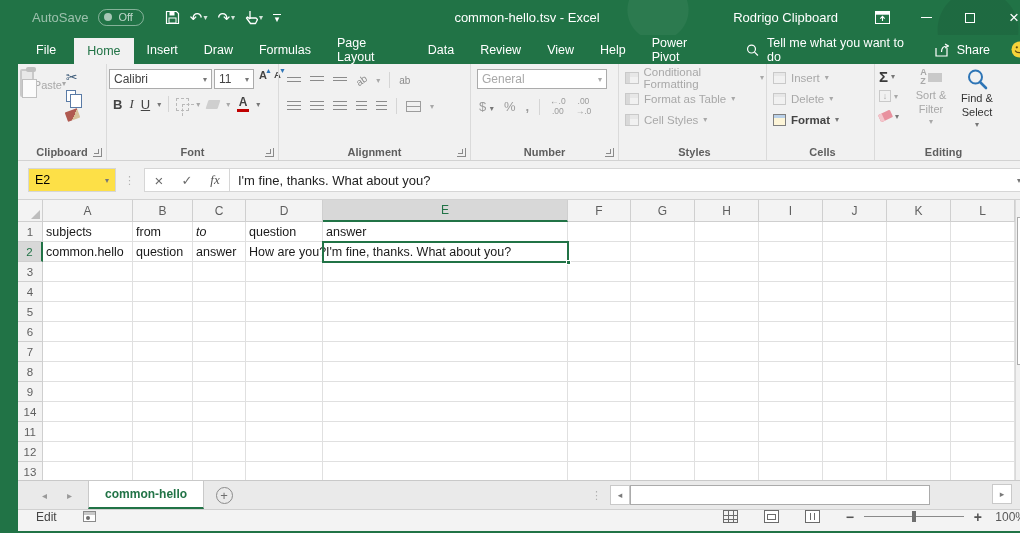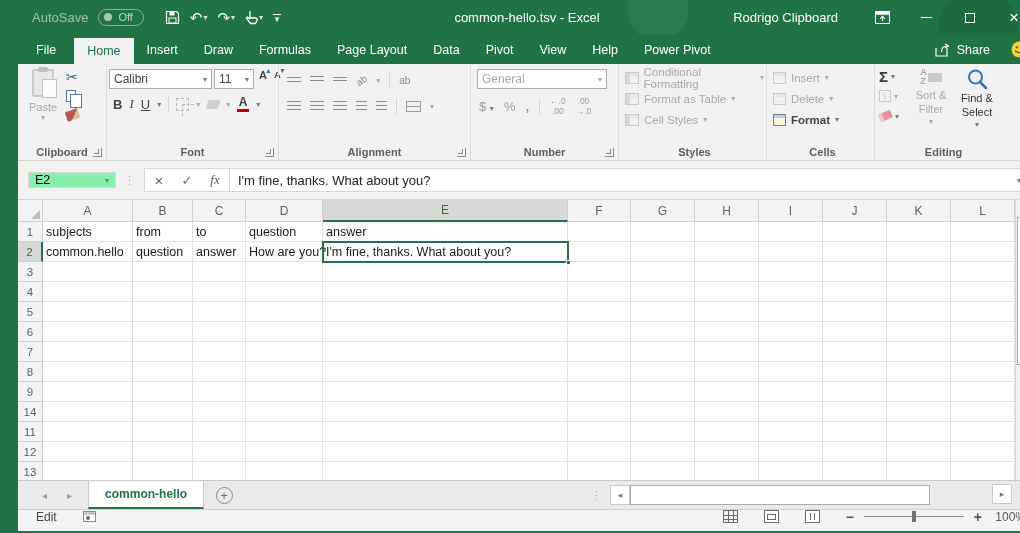--- a/index.html
+++ b/index.html
@@ -46,21 +46,21 @@
   .group-label { height:17px; font-size:11px; color:#5e5e5e; text-align:center; display:flex; align-items:center; justify-content:center; gap:4px; position:relative;font-weight:bold; }
   .dlg-launcher { position:absolute; right:2px; bottom:3px; width:9px; height:9px; border-right:1px solid #8a8a8a; border-bottom:1px solid #8a8a8a; }
   .dlg-launcher::after { content:""; position:absolute; right:1px; bottom:1px; width:4px; height:4px; border-right:1px solid #8a8a8a; border-bottom:1px solid #8a8a8a; transform:translate(-1px,-1px); }
   .dis { color:#a8a8a8 !important; }
   .dis * { color:#a8a8a8 !important; border-color:#c9c9c9 !important; }
   .chev { font-size:8px; color:#777; }
   .combo { background:#fff; border:1px solid #ababab; height:20px; display:flex; align-items:center; font-size:12px; padding:0 4px; justify-content:space-between; }
 
   
   .grp-clipboard { width:88px; }
-  .paste-big { display:flex; flex-direction:column; align-items:center; width:46px; padding-top:2px; }
+  .paste-big { display:flex; flex-direction:row; align-items:center; width:46px; padding-top:2px; }
   .clipboard-icon { width:22px; height:28px; border:2px solid #c0c0c0; border-radius:2px; background:#e8e8e8; position:relative; }
   .clipboard-icon::before { content:""; position:absolute; top:-4px; left:4px; width:10px; height:5px; background:#c0c0c0; border-radius:2px; }
   .clipboard-icon::after { content:""; position:absolute; right:-5px; bottom:-3px; width:13px; height:17px; background:#fbfbfb; border:1px solid #c0c0c0; }
   .paste-label { font-size:11px; margin-top:4px; }
   .clip-col { display:flex; flex-direction:column; gap:3px; margin-top:2px; }
   .mini-btn { display:flex; align-items:center; gap:2px; height:16px; font-size:13px; }
   .scissors { color:#3c5a78; font-size:14px; }
   .copy-icon { width:10px; height:12px; border:1px solid #5a7ba6; background:#fff; position:relative; display:inline-block; }
   .copy-icon::after { content:""; position:absolute; left:3px; top:3px; width:10px; height:12px; border:1px solid #5a7ba6; background:#fff; }
   .fp-icon { width:13px; height:10px; background:linear-gradient(135deg,#b05a50 0 60%,#d8c29a 60%); transform:rotate(-20deg); border-radius:1px; display:inline-block; }
@@ -122,21 +122,21 @@
   .ed-big { display:flex; flex-direction:column; align-items:center; font-size:11px; line-height:1.25; margin-top:1px; }
   .az-icon { display:flex; align-items:center; color:#b5b5b5; font-size:9px; font-weight:bold; line-height:1; }
   .az-letters { display:flex; flex-direction:column; }
   .funnel { width:0; height:0; border-left:7px solid transparent; border-right:7px solid transparent; border-top:9px solid #c9c9c9; margin-left:1px; }
   .sortfilter-label { text-align:center; margin-top:3px; }
   .findselect-label { text-align:center; margin-top:2px; color:#333; }
   .collapse-chev { position:absolute; right:8px; bottom:4px; color:#7a7a7a; font-size:10px; }
 
   
   .formulabar { height:39px; flex:0 0 39px; background:#f1f1f1; border-bottom:1px solid #d2d2d2; display:flex; align-items:center; padding:0 6px 0 10px; gap:0; }
-  .namebox { width:88px; height:16px; background:#86efac; border:1px solid #d6d6d6; display:flex; align-items:center; font-size:12.5px; padding:0 6px; justify-content:space-between; }
+  .namebox { width:88px; height:24px; background:#fde047; border:1px solid #d6d6d6; display:flex; align-items:center; font-size:12.5px; padding:0 6px; justify-content:space-between; }
   .fb-dots { color:#b2b2b2; font-size:11px; letter-spacing:1px; padding:0 8px; }
   .fb-btns { display:flex; align-items:center; height:24px; background:#fff; border:1px solid #d6d6d6; border-right:none; }
   .fb-btn { width:28px; text-align:center; color:#6a6a6a; font-size:13px; }
   .fb-fx { font-family:"Liberation Serif",serif; font-style:italic; font-size:13px; color:#555; }
   .fb-input { flex:1; height:24px; background:#fff; border:1px solid #d6d6d6; display:flex; align-items:center; padding:0 8px; font-size:13px; color:#222; justify-content:space-between; }
 
   
   .gridarea { height:280px; flex:0 0 280px; background:#fff; display:flex; overflow:hidden; }
   .gridmain { width:997px; flex:0 0 997px; position:relative; overflow:hidden; }
   .hdr-row { display:flex; height:22px; }
@@ -252,24 +252,31 @@
   </div>
 
   <div class="tabrow">
     <span class="rtab file">File</span>
     <span class="rtab active">Home</span>
     <span class="rtab">Insert</span>
     <span class="rtab">Draw</span>
     <span class="rtab">Formulas</span>
     <span class="rtab">Page Layout</span>
     <span class="rtab">Data</span>
-    <span class="rtab">Pivot</span>
+    <span class="rtab">Review</span>
     <span class="rtab">View</span>
     <span class="rtab">Help</span>
     <span class="rtab">Power Pivot</span>
+    <span class="tellme">
+      <svg width="14" height="14" viewBox="0 0 14 14">
+          <circle cx="6" cy="6" r="4.3" fill="none" stroke="#fff" stroke-width="1.3"></circle>
+          <path d="M9.3 9.3 L13 13" stroke="#fff" stroke-width="1.3"></path>
+        </svg>
+      <span>Tell me what you want to do</span>
+    </span>
     <div class="tabrow-right">
       <span class="share-btn">
         <svg width="16" height="14" viewBox="0 0 16 14">
             <path d="M1 5 v8 h11 v-8" fill="none" stroke="#fff" stroke-width="1.2"></path>
             <path d="M6.5 9 c0-4 2-6 6-6" fill="none" stroke="#fff" stroke-width="1.2"></path>
             <path d="M10 1 l3.5 2 -3.5 2" fill="none" stroke="#fff" stroke-width="1.2" stroke-linejoin="round"></path>
           </svg>
         <span>Share</span>
       </span>
       <span class="smiley-btn">
@@ -522,21 +529,21 @@
           <div class="colhdr" style="width: 64px;">H</div>
           <div class="colhdr" style="width: 64px;">I</div>
           <div class="colhdr" style="width: 64px;">J</div>
           <div class="colhdr" style="width: 64px;">K</div>
           <div class="colhdr" style="width: 64px;">L</div>
         </div>
         <div class="grow">
           <div class="rowhdr" style="width: 25px;">1</div>
           <div class="cell" style="width: 90px;">subjects</div>
           <div class="cell" style="width: 60px;">from</div>
-          <div class="cell" style="width: 53px;">to</div>
+          <div class="cell" style="width: 53px; font-style: italic;">to</div>
           <div class="cell" style="width: 77px;">question</div>
           <div class="cell" style="width: 245px;">answer</div>
           <div class="cell" style="width: 63px;"></div>
           <div class="cell" style="width: 64px;"></div>
           <div class="cell" style="width: 64px;"></div>
           <div class="cell" style="width: 64px;"></div>
           <div class="cell" style="width: 64px;"></div>
           <div class="cell" style="width: 64px;"></div>
           <div class="cell" style="width: 64px;"></div>
         </div>

